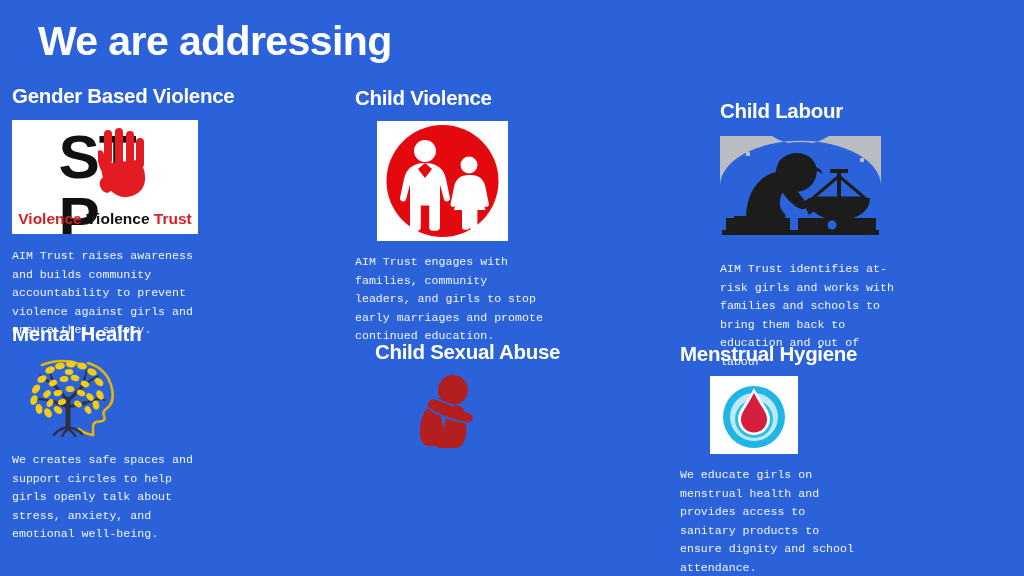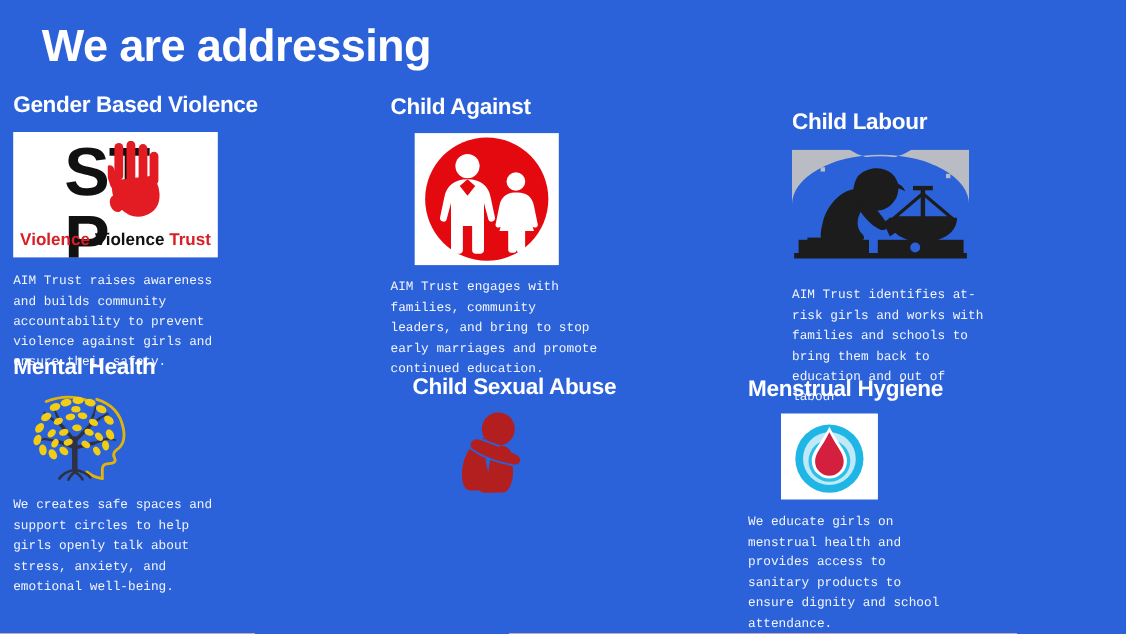--- a/index.html
+++ b/index.html
@@ -4,21 +4,21 @@
 <style>
   html, body {
     margin: 0;
     padding: 0;
     background: #ffffff;
   }
   #slide {
     position: relative;
     width: 1024px;
     height: 576px;
-    background: #ef4444;
+    background: #14532d;
     overflow: hidden;
     font-family: "Liberation Sans", sans-serif;
     color: #ffffff;
   }
   
   .bg-panel {
     position: absolute;
     left: 0; top: 0;
     width: 1024px; height: 576px;
     background: #2b62d9;
@@ -167,40 +167,40 @@
           </g>
         </svg>
         <div class="stop-sub"><span class="r">Violence</span> <span class="k">Violence</span> <span class="r">Trust</span></div>
       </div>
     </div>
 
     <div class="topic-desc" style="margin-top:13px; width:196px;">AIM Trust raises awareness and builds community accountability to prevent violence against girls and ensure their safety.</div>
   </div>
 
   <div class="topic" style="left:355px; top:86px; width:215px;">
-    <div class="topic-title">Child Against</div>
+    <div class="topic-title">Child Violence</div>
 
     <div class="icon-box" style="margin-top:11px; margin-left:22px;">
       <div class="cm-box">
         <svg viewBox="0 0 131 120" width="131" height="120">
           <circle cx="65.5" cy="60" r="56" fill="#e4080f"></circle>
           <g fill="#ffffff">
 
             <circle cx="48" cy="30" r="11"></circle>
             <path d="M48 42 c-12 0 -19 6 -21 16 l-4 19 c-0.6 3.5 5 5 6 1.5 l4 -15 l0 43 c0 2 1.6 3.2 3.4 3.2 l4.2 0 c1.8 0 3.2 -1.3 3.2 -3.2 l0 -22 l8.4 0 l0 22 c0 1.9 1.4 3.2 3.2 3.2 l4.2 0 c1.8 0 3.4 -1.2 3.4 -3.2 l0 -43 l4 15 c1 3.5 6.6 2 6 -1.5 l-4 -19 c-2 -10 -9 -16 -21 -16 z"></path>
             <path d="M48 42 l-7 6 l7 9 l7 -9 z" fill="#e4080f"></path>
 
             <circle cx="92" cy="44" r="8.5"></circle>
             <path d="M92 54 c-9 0 -13.5 4.5 -15 12 l-3.5 17 c-0.5 3 4.2 4.2 5 1 l3 -11 l-4.5 16 l8 0 l0 17 c0 1.6 1.2 2.7 2.7 2.7 l2.4 0 c1.5 0 2.6 -1.1 2.6 -2.7 l0 -17 l0 0 l0 17 c0 1.6 1.1 2.7 2.6 2.7 l2.4 0 c1.5 0 2.7 -1.1 2.7 -2.7 l0 -17 l8 0 l-4.5 -16 l3 11 c0.8 3.2 5.5 2 5 -1 l-3.5 -17 c-1.5 -7.5 -6 -12 -15 -12 z"></path>
           </g>
         </svg>
       </div>
     </div>
 
-    <div class="topic-desc" style="margin-top:12px; width:188px;">  AIM Trust engages with families, community leaders, and bring to stop early marriages and promote continued education.</div>
+    <div class="topic-desc" style="margin-top:12px; width:188px;">  AIM Trust engages with families, community leaders, and girls to stop early marriages and promote continued education.</div>
   </div>
 
   <div class="topic" style="left:720px; top:99px; width:195px;">
     <div class="topic-title">Child Labour</div>
 
     <div class="icon-box" style="margin-top:13px;">
       <div class="cl-box">
         <svg viewBox="0 0 161 112" width="161" height="112">
           <rect x="0" y="0" width="161" height="112" fill="#2b62d9"></rect>
 

